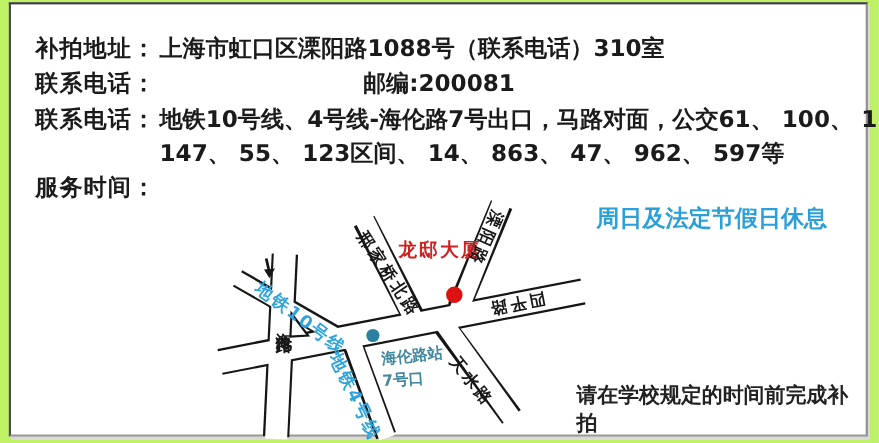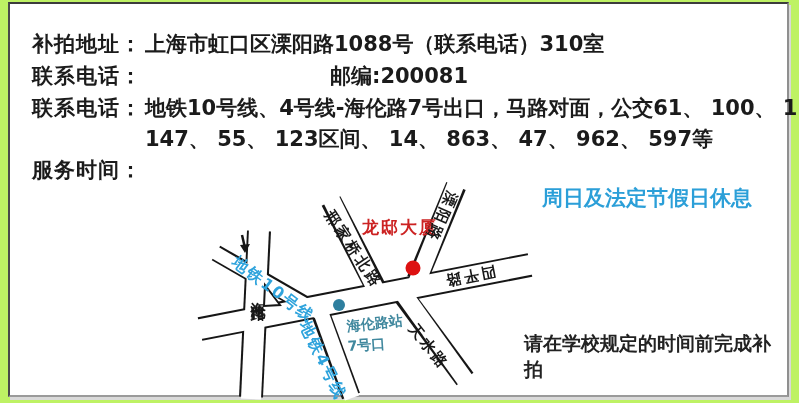--- a/index.html
+++ b/index.html
@@ -12,21 +12,21 @@
              letter-spacing:1px;white-space:pre;}
   .row-value{position:absolute;font-size:21px;font-weight:700;color:#1b1b1b;white-space:pre;}
   .blue{color:#2b9fd8;}
   
   .maplabel{position:absolute;transform-origin:0 0;white-space:pre;color:#181818;}
   .road-name{font-size:15px;font-weight:700;letter-spacing:3px;}
   .metro-name{font-size:16px;font-weight:700;color:#2ea3dc;letter-spacing:2px;}
   .station-name{font-size:14px;font-weight:700;color:#40889e;}
   .building-name{font-size:17px;font-weight:700;color:#cc2222;letter-spacing:2px;text-align:right;}
   .vertical-road-name{writing-mode:vertical-rl;text-orientation:upright;letter-spacing:2px;}
-  .note{position:absolute;left:514px;top:327px;font-size:19px;font-weight:700;color:#222;}
+  .note{position:absolute;left:514px;top:342px;font-size:19px;font-weight:700;color:#222;}
   svg{position:absolute;left:0;top:0;}
 </style>
 </head>
 <body>
 
 <div class="page">
   <div class="frame">
 
     <div class="row-label" style="top:26px;">补拍地址：</div>
     <div class="row-value" style="left:135px;top:26px;">上海市虹口区溧阳路1088号（联系电话）310室</div>

